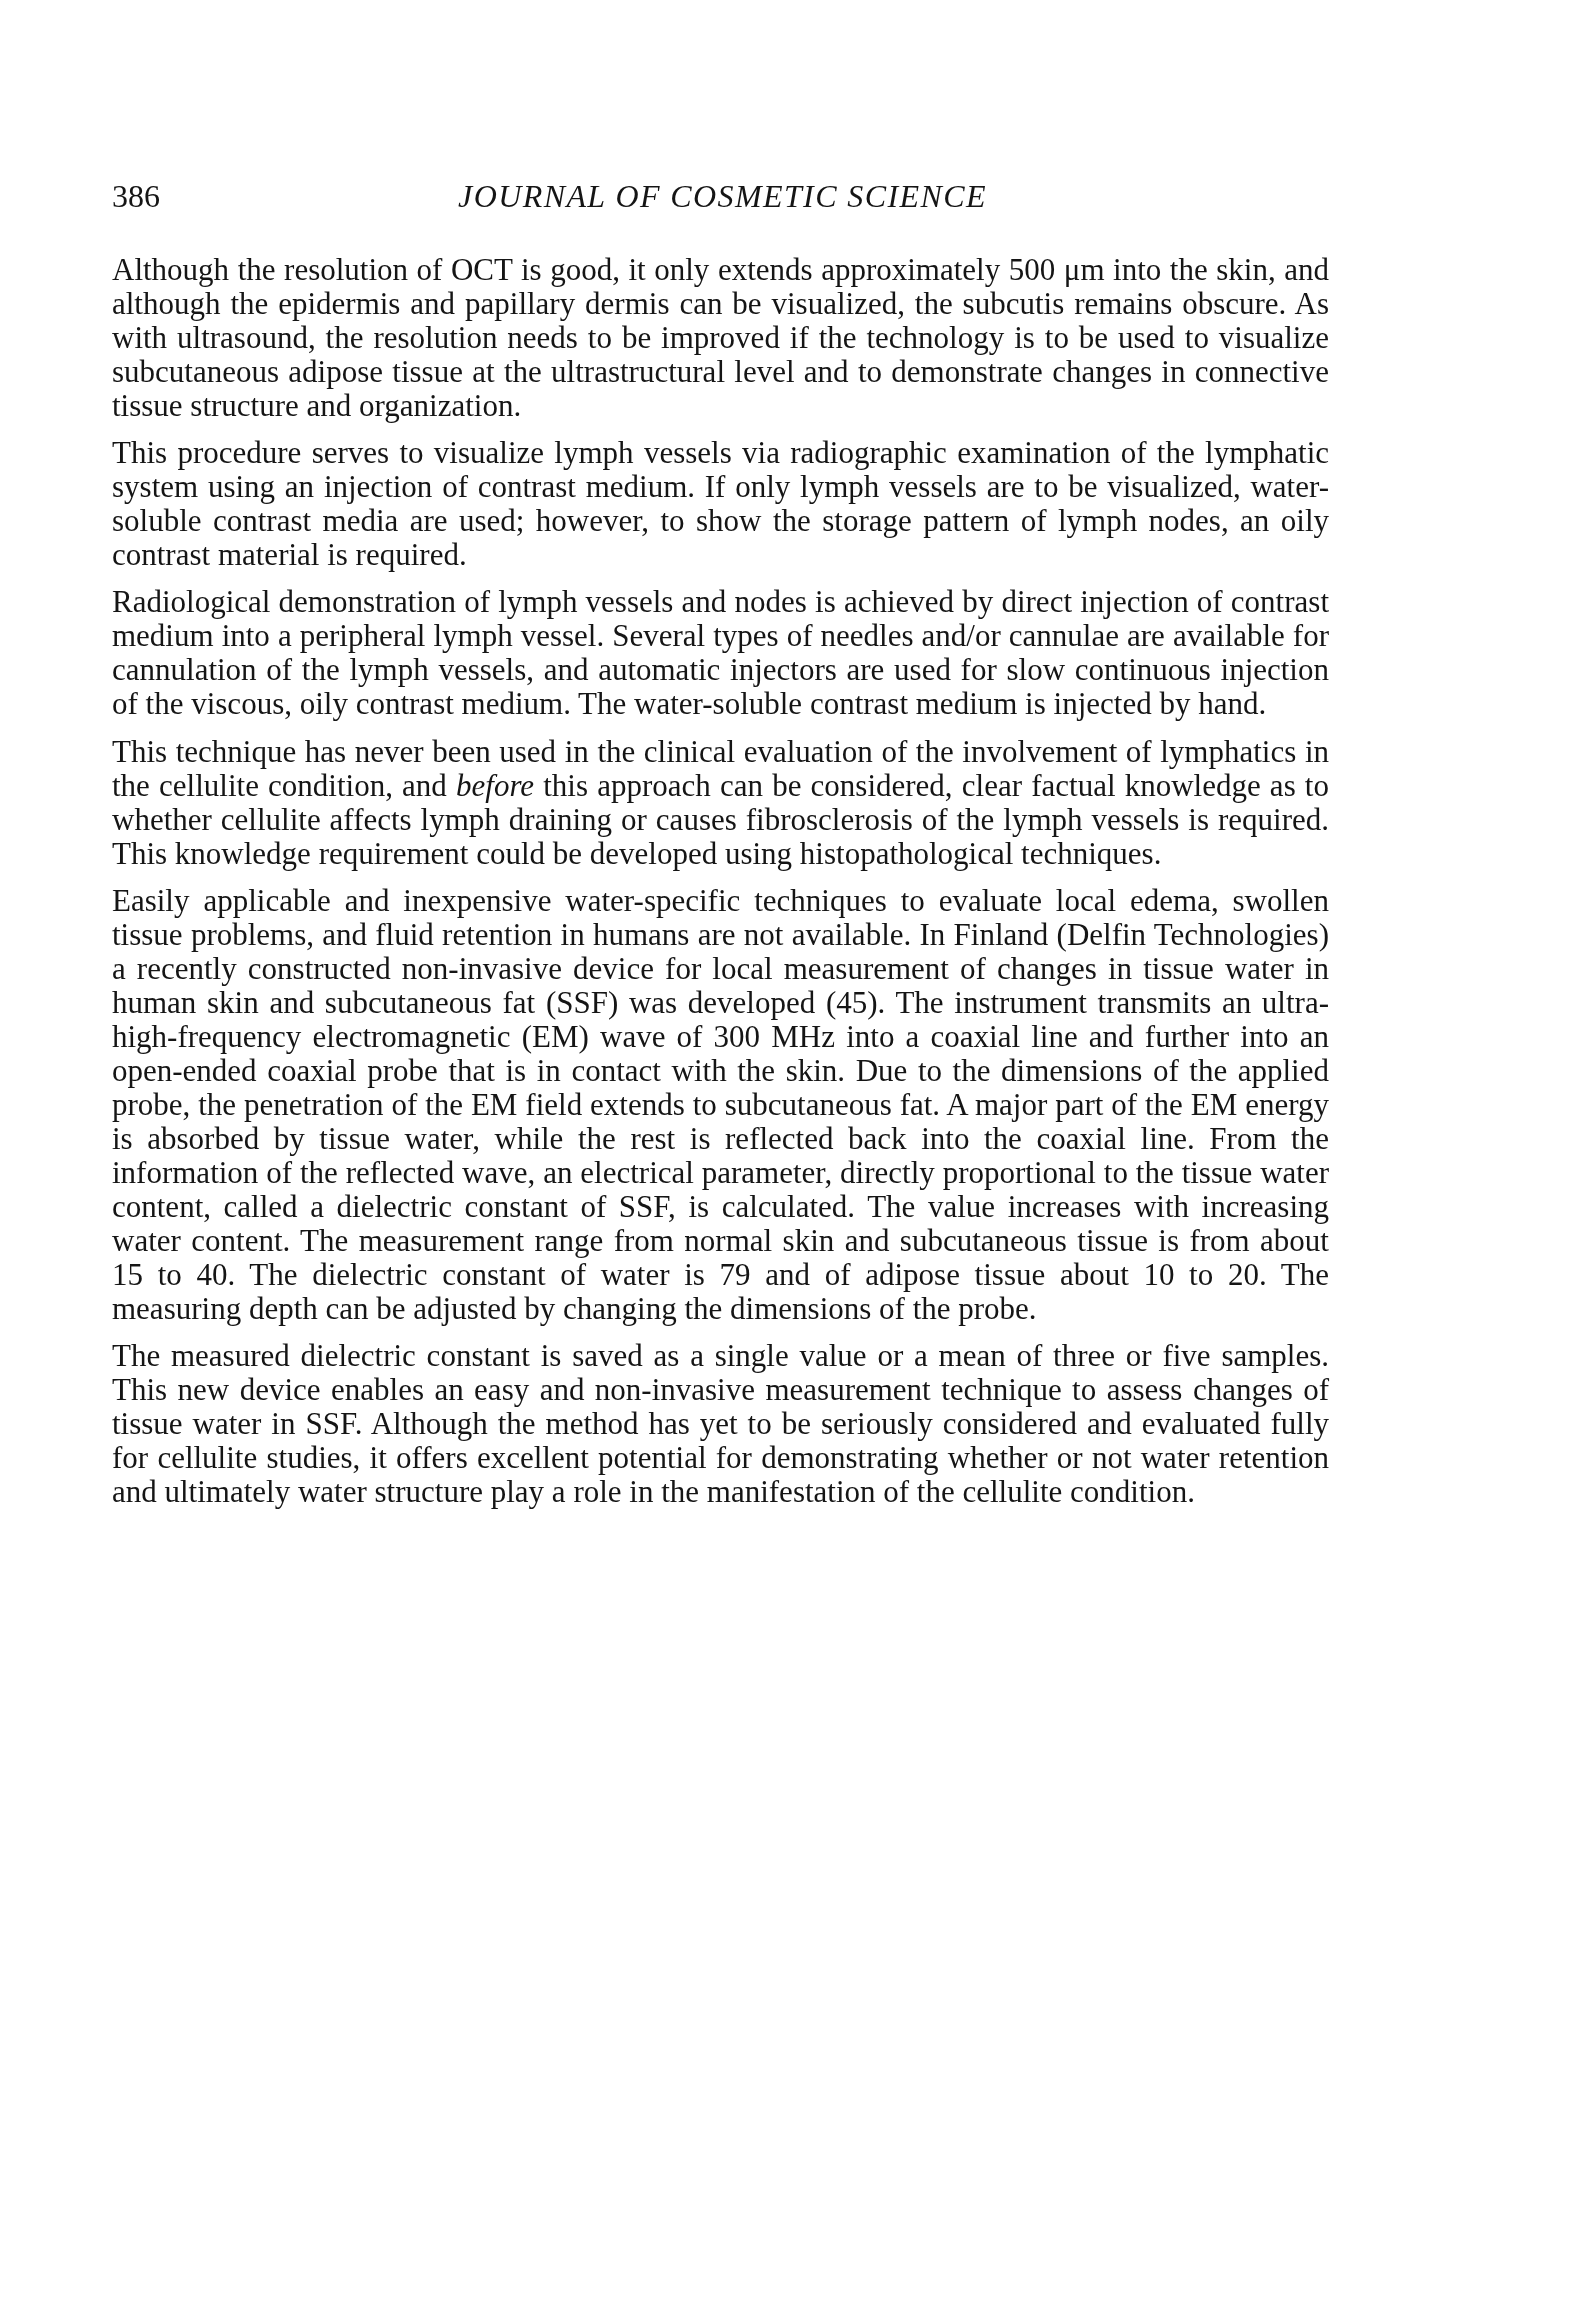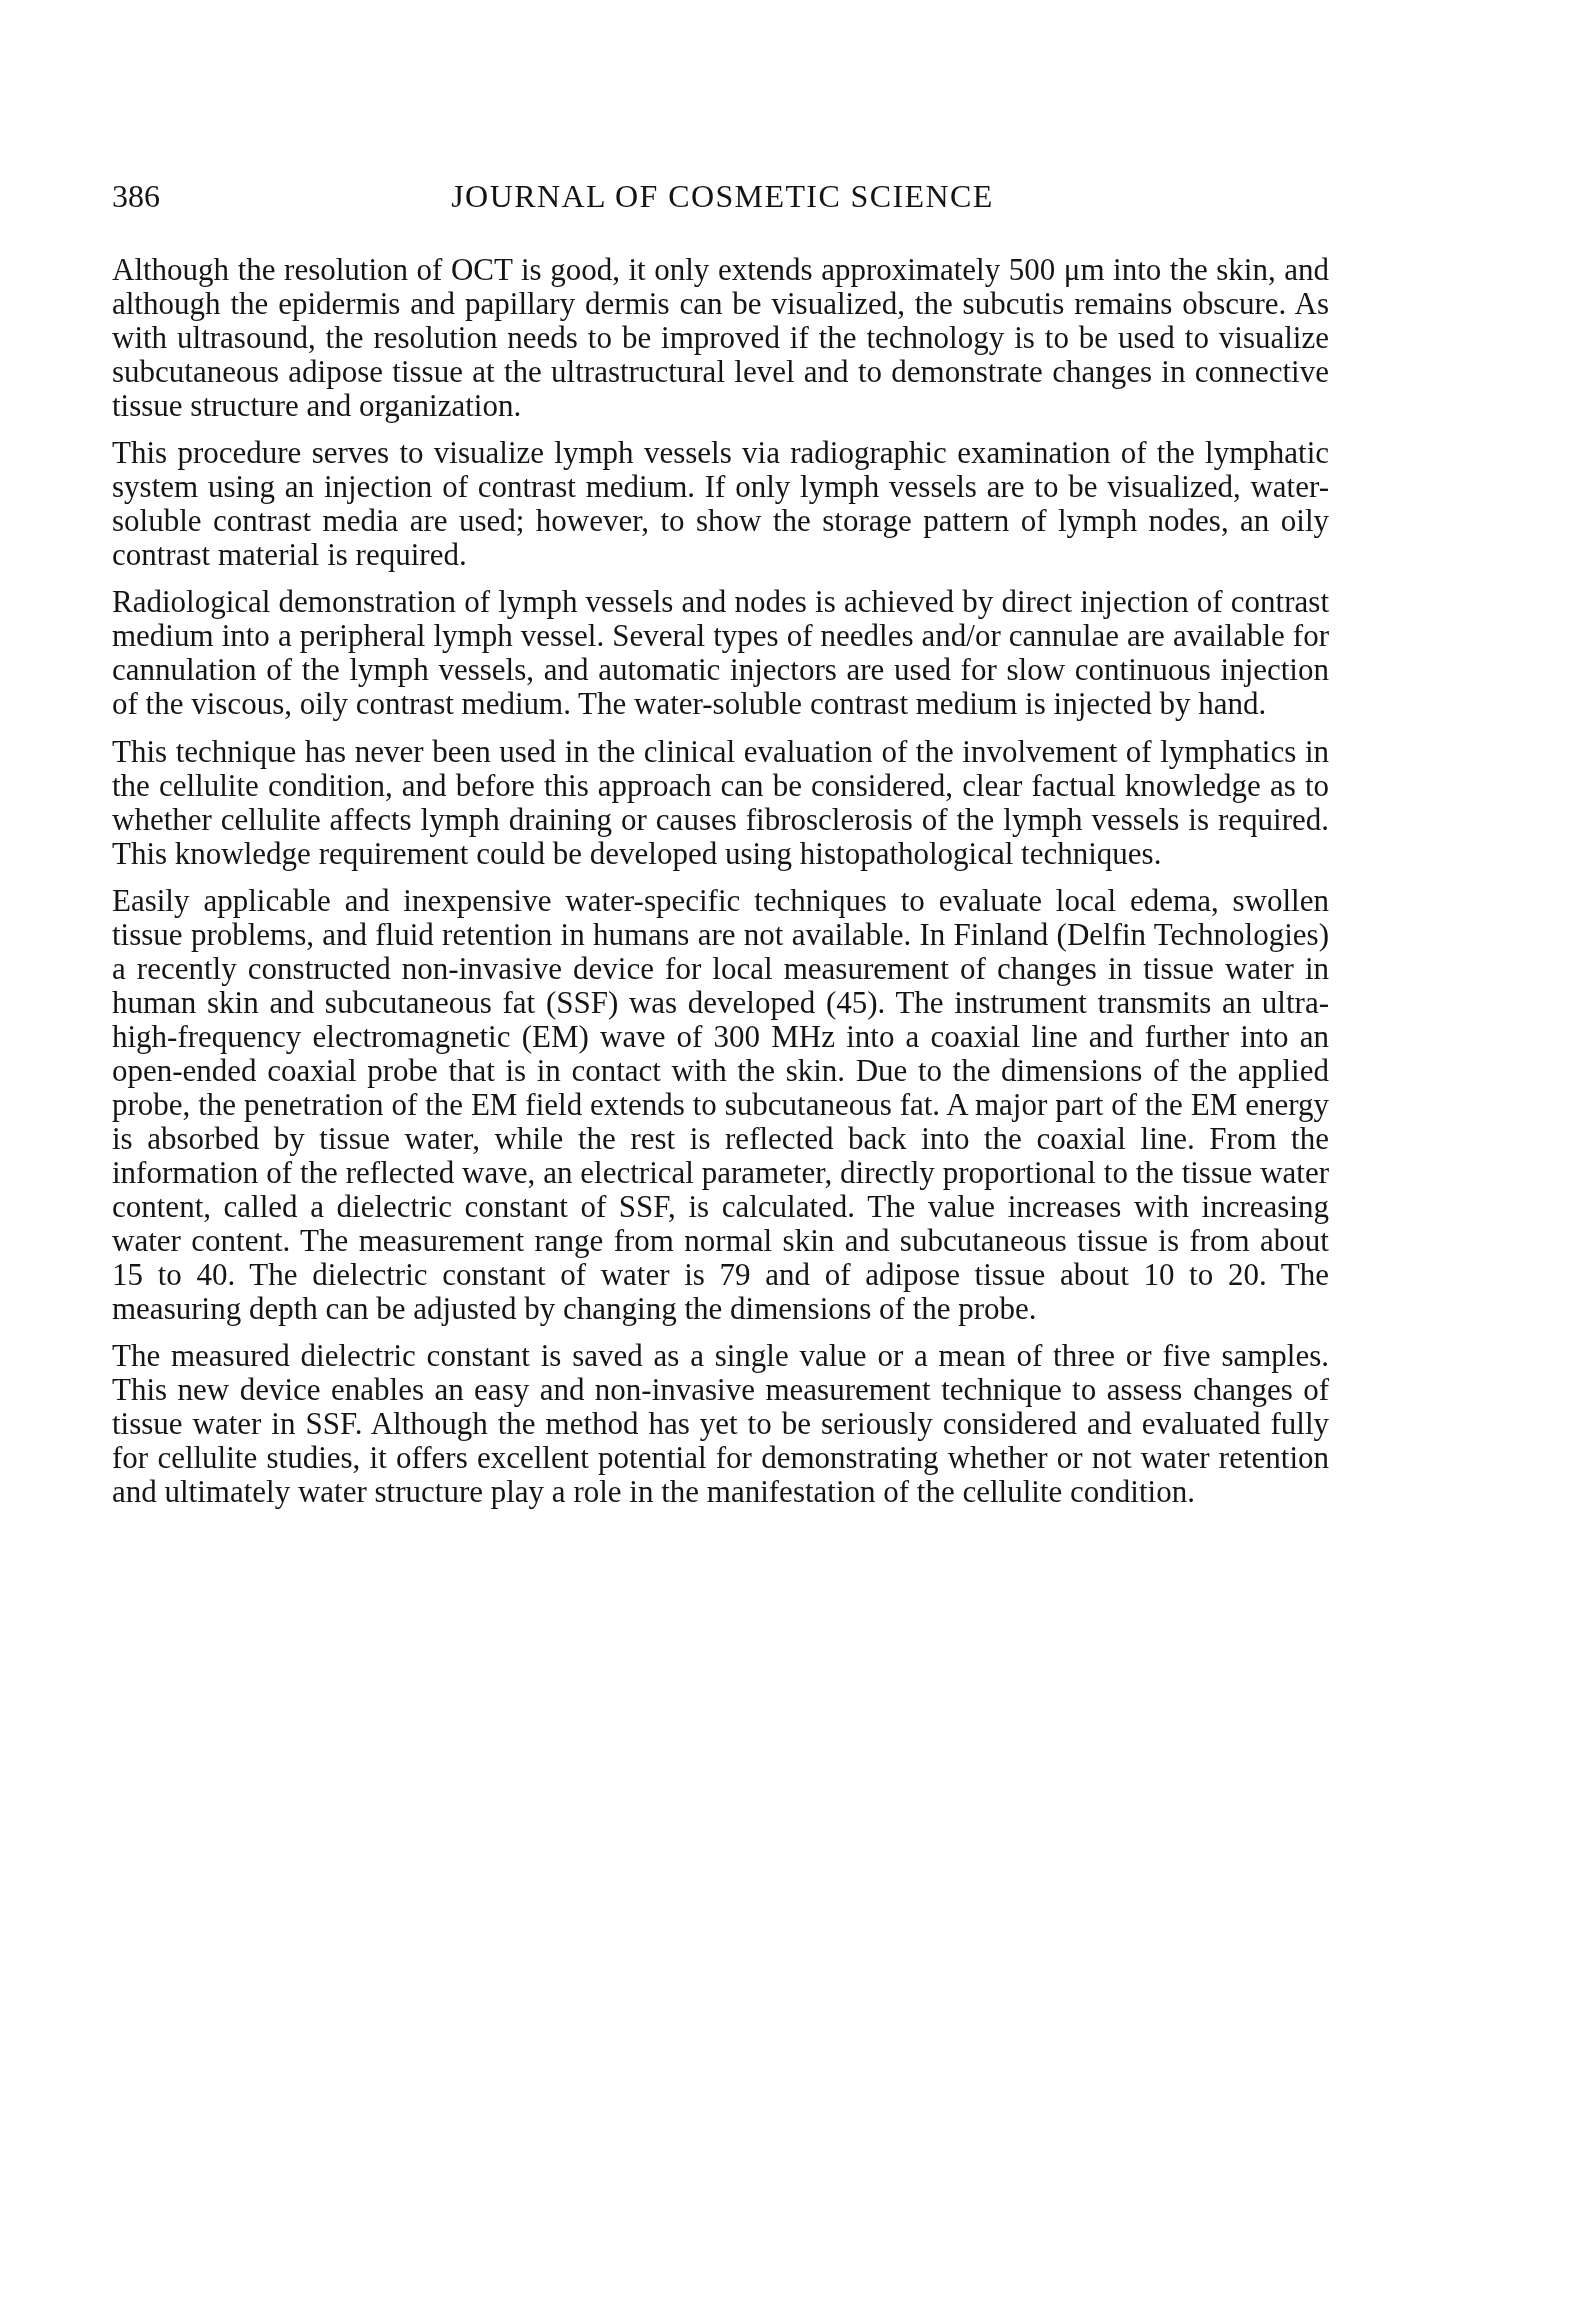--- a/index.html
+++ b/index.html
@@ -34,35 +34,37 @@
   }
   .journal-title {
     position: absolute;
     left: 4px;
     right: 0;
     top: 0;
     text-align: center;
     font-size: 32px;
     line-height: 42px;
     letter-spacing: 1.4px;
+    font-style: italic;
   }
   .body-paragraph {
     font-size: 31px;
     line-height: 34px;
     text-align: justify;
     margin: 0 0 13.2px 0;
   }
   .section-heading {
     font-size: 25.6px;
     line-height: 30px;
     letter-spacing: 0.8px;
     margin: 59px 0 40px 0;
     font-weight: normal;
   }
   .italic-word {
+    font-style: italic;
     margin-top: 44px;
   }
 </style>
 </head>
 <body>
 
 <div class="page">
 
   <div class="page-header">
     <span class="page-number">386</span>

